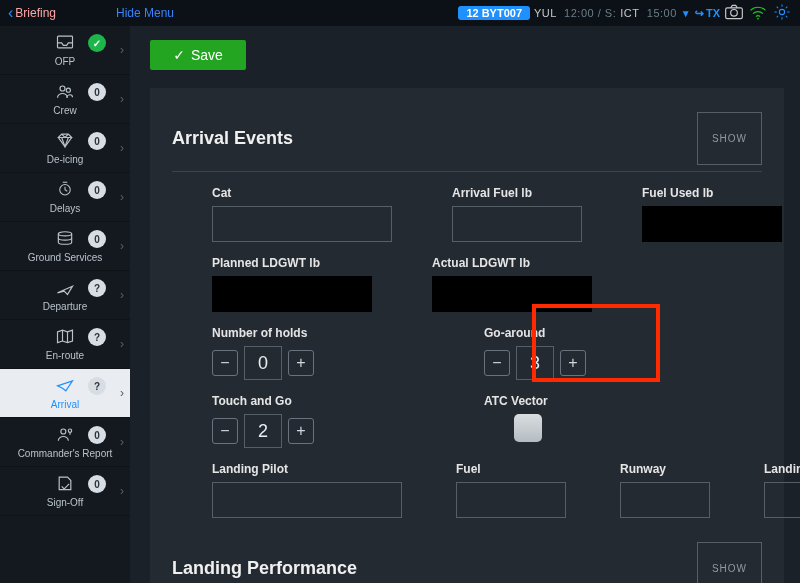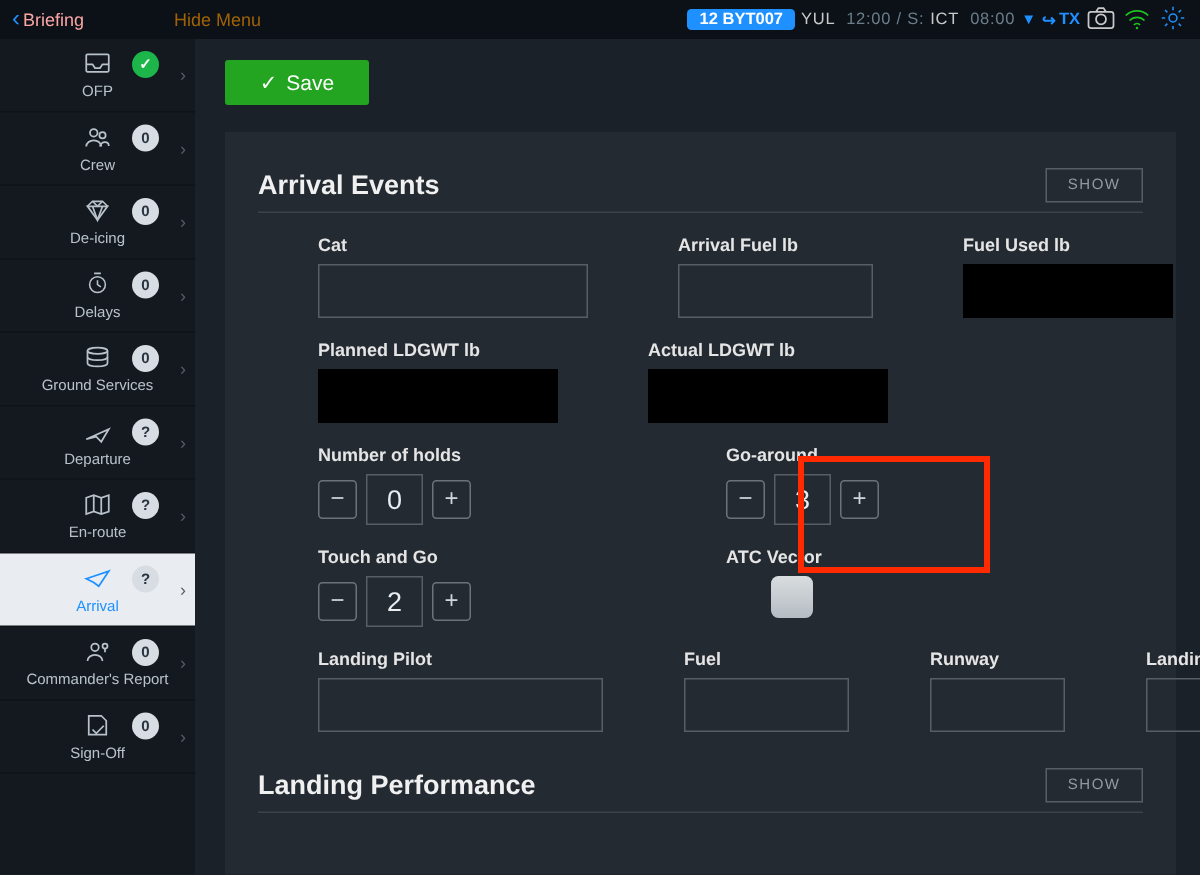--- a/index.html
+++ b/index.html
@@ -6,21 +6,21 @@
   html, body { width: 800px; height: 583px; background: #1b2129; color: #e5e5e5; overflow: hidden; }
 
   
   .header {
     position: absolute; top: 0; left: 0; right: 0; height: 26px;
     background: #0b1117; display: flex; align-items: center;
     font-size: 12px; padding: 0 8px;
   }
   .header .back-chevron { color: #1e90ff; font-size: 16px; margin-right: 2px; line-height: 1; }
   .header .back-label { color: #fca5a5; }
-  .header .hide-menu { color: #a16207; margin-left: 60px; }
+  .header .hide-menu { color: #3b82f6; margin-left: 60px; }
   .header-right { margin-left: auto; display: flex; align-items: center; gap: 4px; }
   .callsign-pill { background: #1e90ff; color: #fff; padding: 1px 8px; border-radius: 3px; font-size: 11px; font-weight: 600; }
   .ap { color: #c9c9c9; font-size: 11px; letter-spacing: .5px; }
   .ap .time { color: #6b7d89; margin-left: 4px; }
   .dropdown-caret { color: #1e90ff; font-size: 10px; }
   .tx { color: #1e90ff; font-weight: 600; font-size: 11px; display:flex; align-items:center; gap:2px;}
   .icon-btn { color: #c9c9c9; font-size: 14px; line-height:1; }
   .icon-gear { color: #1e90ff; }
   .icon-wifi { color:#1ec41e; }
 
@@ -65,21 +65,21 @@
   .save-btn .check { font-size:14px; }
 
   .card {
     position:absolute; left:20px; right:16px; top:62px; bottom:-40px;
     background:#242a31; padding:18px 22px 10px 22px;
   }
 
   .section-head { display:flex; align-items:center; justify-content:space-between; margin-bottom:6px; padding-top:6px;}
   .section-title { font-size:18px; font-weight:600; color:#f0f0f0; }
   .show-btn { border:1px solid #565e66; color:#8f9aa3; background:transparent;
-    font-size:10px; letter-spacing:1px; padding:5px 14px; }
+    font-size:10px; letter-spacing:1px; padding:20px 14px; }
   hr.sec { border:none; border-top:1px solid #3a424b; margin-bottom:14px; }
 
   .row { display:flex; gap:20px; margin-bottom:14px; }
   .field { display:flex; flex-direction:column; gap:6px;margin-left:40px; }
   .field label { font-size:12px; font-weight:600; color:#e5e5e5; }
   .tbox {
     height:36px; border:1px solid #565e66; background:transparent;
     color:#e5e5e5; padding:0 8px; font-size:13px;
   }
   .tbox.dark { background:#000; border-color:#000; }
@@ -116,21 +116,21 @@
   <span class="hide-menu">Hide Menu</span>
 
   <div class="header-right">
     <span class="callsign-pill">12 BYT007</span>
     <span class="ap">
       <span>YUL</span>
       <span class="time">12:00 / S:</span>
     </span>
     <span class="ap">
       <span>ICT</span>
-      <span class="time">08:00</span>
+      <span class="time">15:00</span>
     </span>
     <span class="dropdown-caret">▼</span>
     <span class="tx">
       <span>↪</span>
       <span>TX</span>
     </span>
     <span class="icon-btn">
       <svg class="ico" viewBox="0 0 24 20" style="stroke:#c9c9c9">
           <rect x="2" y="5" width="20" height="13" rx="2"></rect>
           <circle cx="12" cy="11" r="4"></circle>

